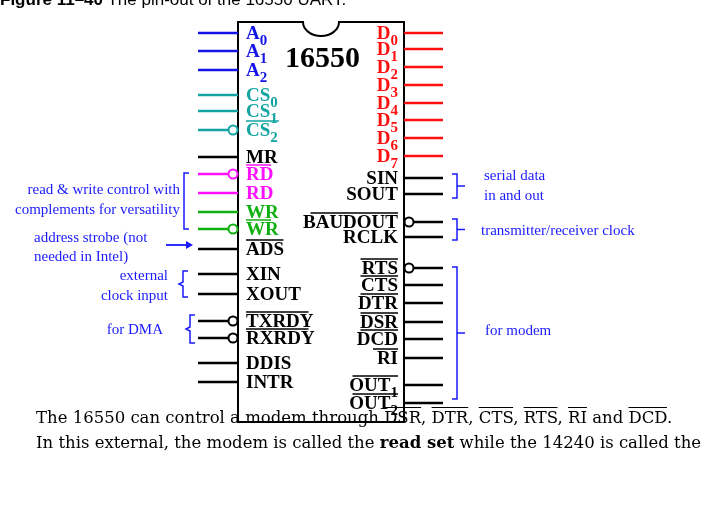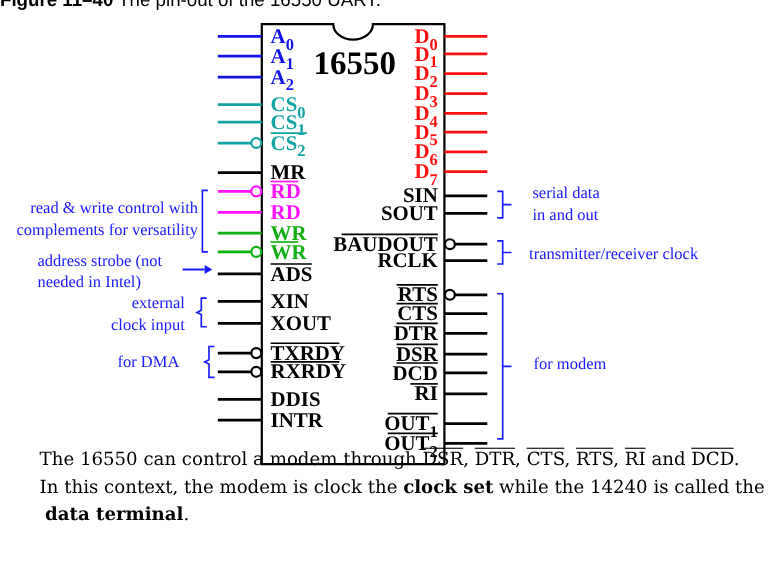--- a/index.html
+++ b/index.html
@@ -221,18 +221,15 @@
       <path d="M452,267 L457,267 L457,333 L465,333 M457,333 L457,399 L452,399" fill="none" stroke="#1a1aff" stroke-width="1.5"></path>
       <text class="note" x="485" y="335" text-anchor="start"><tspan x="485" dy="0">for modem</tspan></text>
     </g>
 </svg>
 
 <div id="para">
   <div>
     <span>The 16550 can control a modem through </span><span class="ol">DSR</span><span>, </span><span class="ol">DTR</span><span>, </span><span class="ol">CTS</span><span>, </span><span class="ol">RTS</span><span>, </span><span class="ol">RI</span><span> and </span><span class="ol">DCD</span><span>.</span>
   </div>
   <div>
-    <span>In this context, the modem is clock the </span><b>clock set</b><span> while the 14240 is called the</span>
-  </div>
-  <div style="padding-left:5px">
-    <b>data terminal</b><span>.</span>
+    <span>In this external, the modem is called the </span><b>read set</b><span> while the 14240 is called the</span>
   </div>
 </div>
 
 </body></html>

